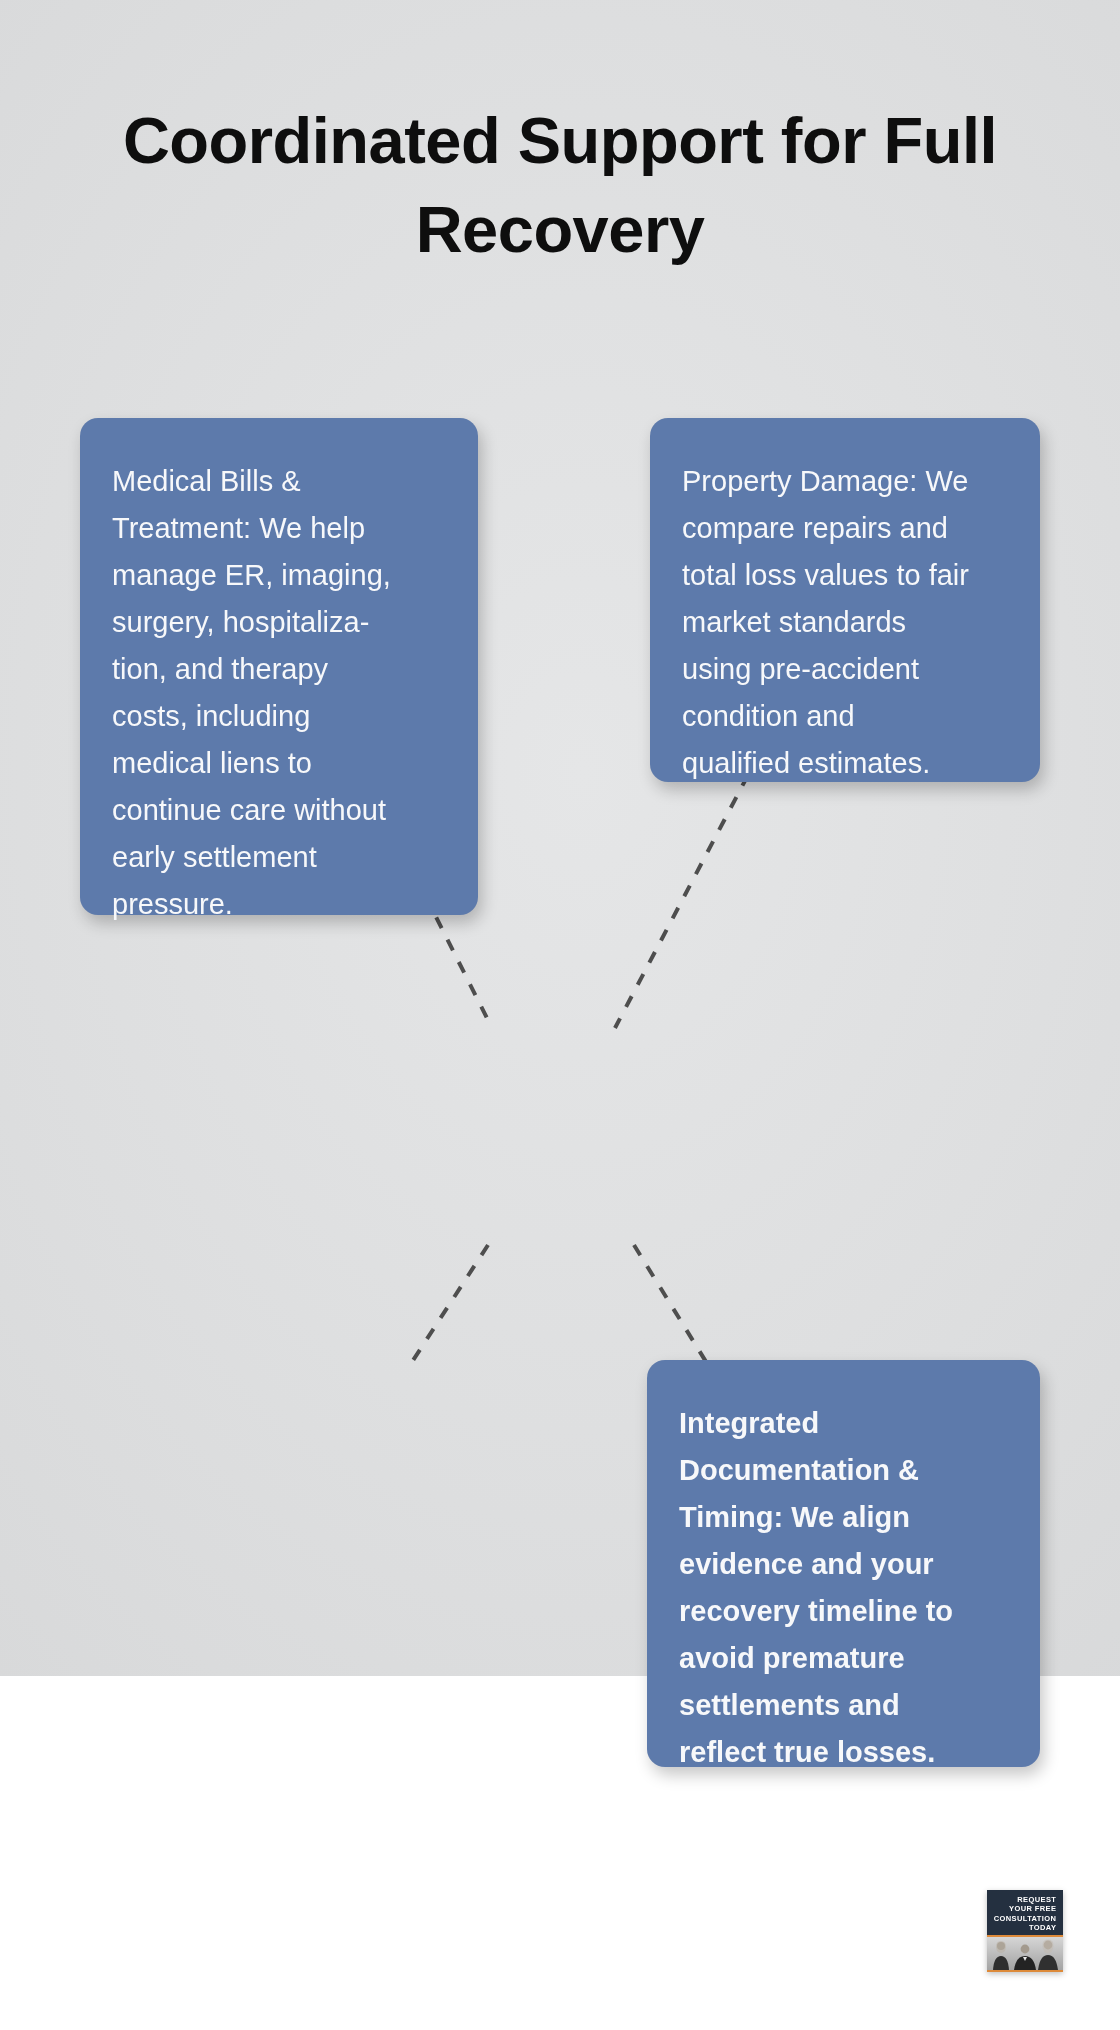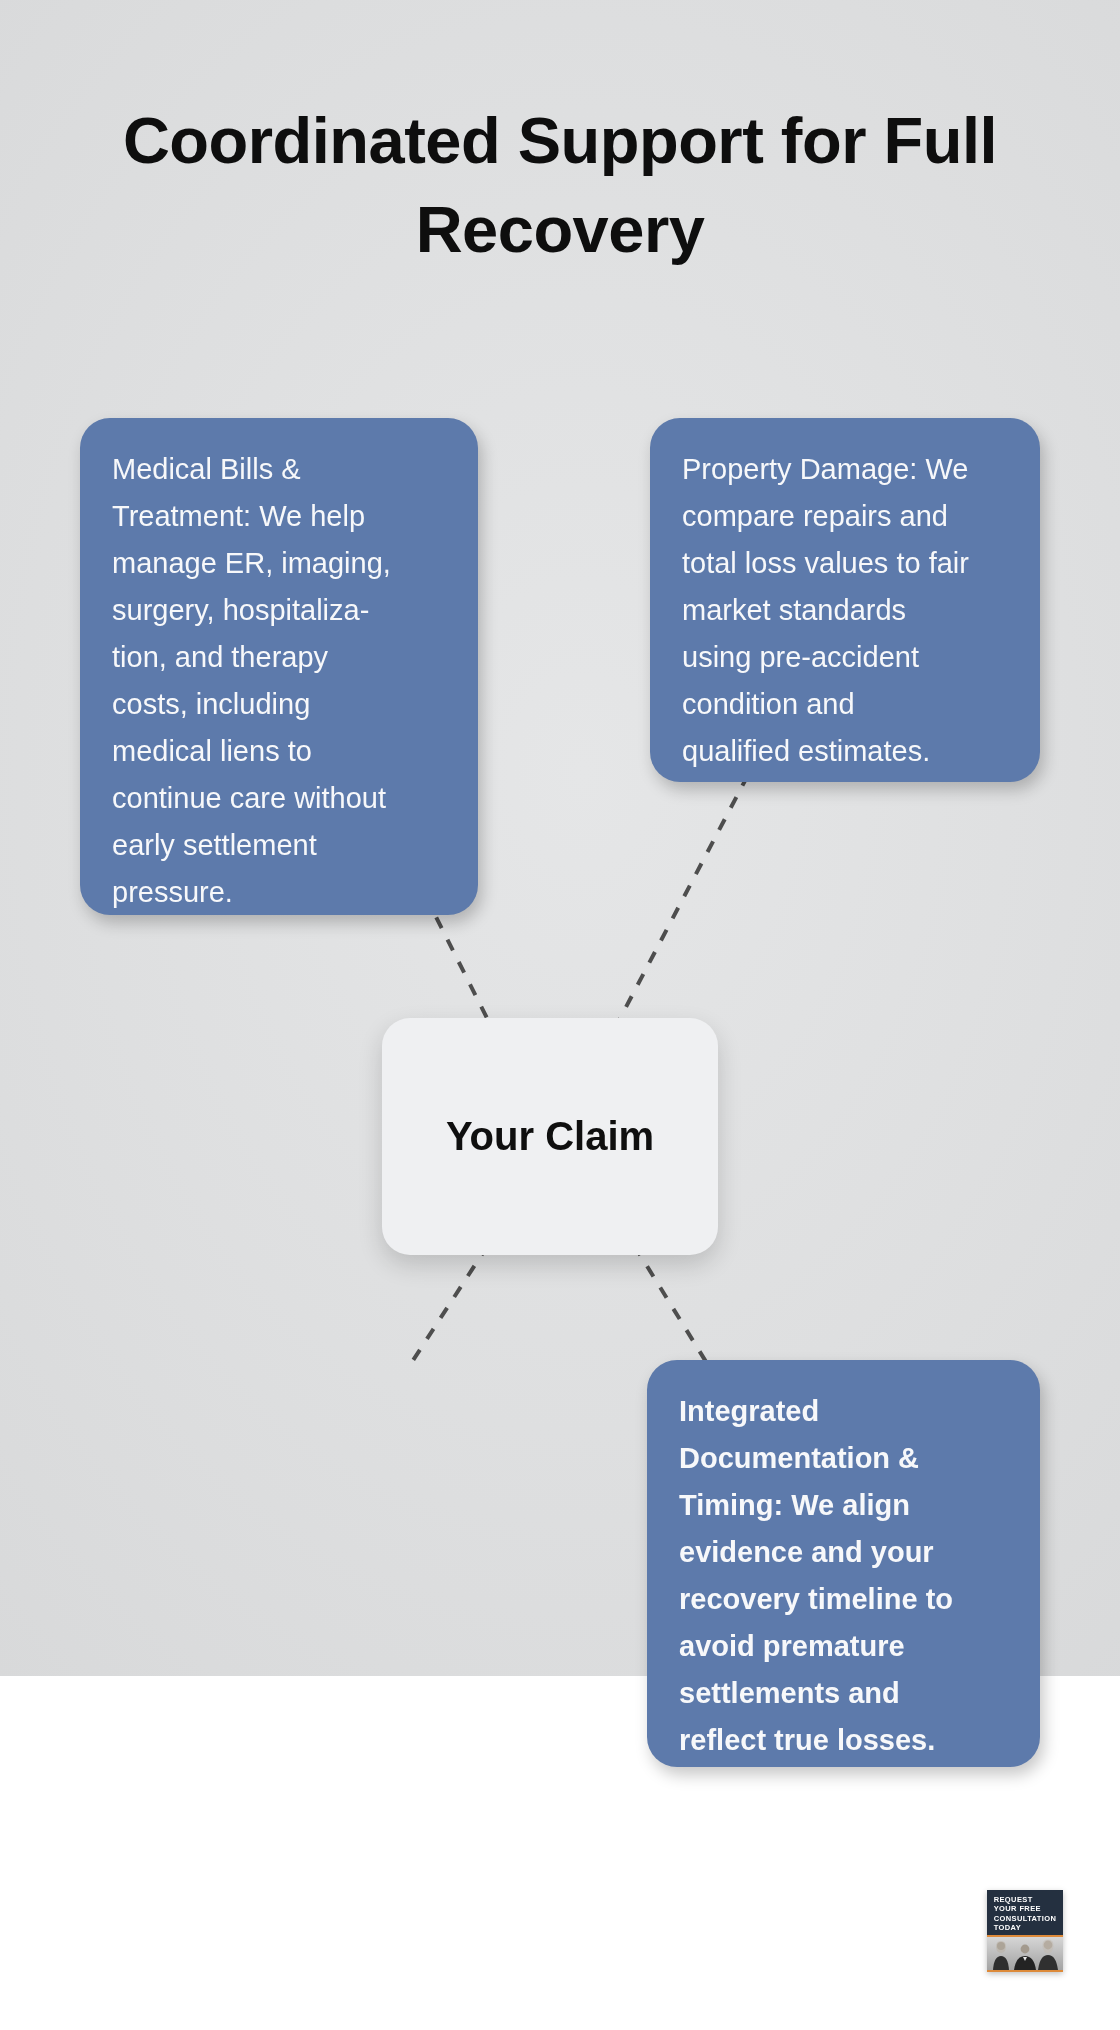--- a/index.html
+++ b/index.html
@@ -34,24 +34,24 @@
     position: absolute;
     top: 0; left: 0;
     width: 1120px;
     height: 2030px;
     z-index: 1;
   }
   .node {
     position: absolute;
     z-index: 2;
     background: #5d7aab;
-    border-radius: 30px;
+    border-radius: 18px;
     box-shadow: 4px 8px 16px rgba(0,0,0,0.22);
     box-sizing: border-box;
-    padding: 28px 28px 0 32px;
+    padding: 40px 28px 0 32px;
   }
   .node p {
     margin: 0;
     color: #f7f8fa;
     font-size: 29px;
     line-height: 47px;
     white-space: pre-line;
   }
   .node-tl { left: 80px;  top: 418px;  width: 398px; height: 497px; }
   .node-tr { left: 650px; top: 418px;  width: 390px; height: 364px; }
@@ -85,21 +85,21 @@
     height: 82px;
     background: #243040;
     box-shadow: 0 2px 6px rgba(0,0,0,0.25);
     cursor: pointer;
   }
   .badge-text {
     height: 43px;
     display: flex;
     align-items: center;
     justify-content: center;
-    text-align: left;
+    text-align: right;
     color: #ffffff;
     font-size: 7.5px;
     font-weight: 700;
     line-height: 9.5px;
     letter-spacing: 0.4px;
     white-space: pre-line;
     padding-top: 2px;
   }
   .badge-rule {
     height: 2px;
@@ -142,23 +142,20 @@
   <div class="node node-tr">
     <p>Property Damage: We
 compare repairs and
 total loss values to fair
 market standards
 using pre-accident
 condition and
 qualified estimates.</p>
   </div>
 
-  <div class="center-node">
-    <span>Your Claim</span>
-  </div>
 
 
   <div class="node node-br">
     <p>Integrated
 Documentation &amp;
 Timing: We align
 evidence and your
 recovery timeline to
 avoid premature
 settlements and

